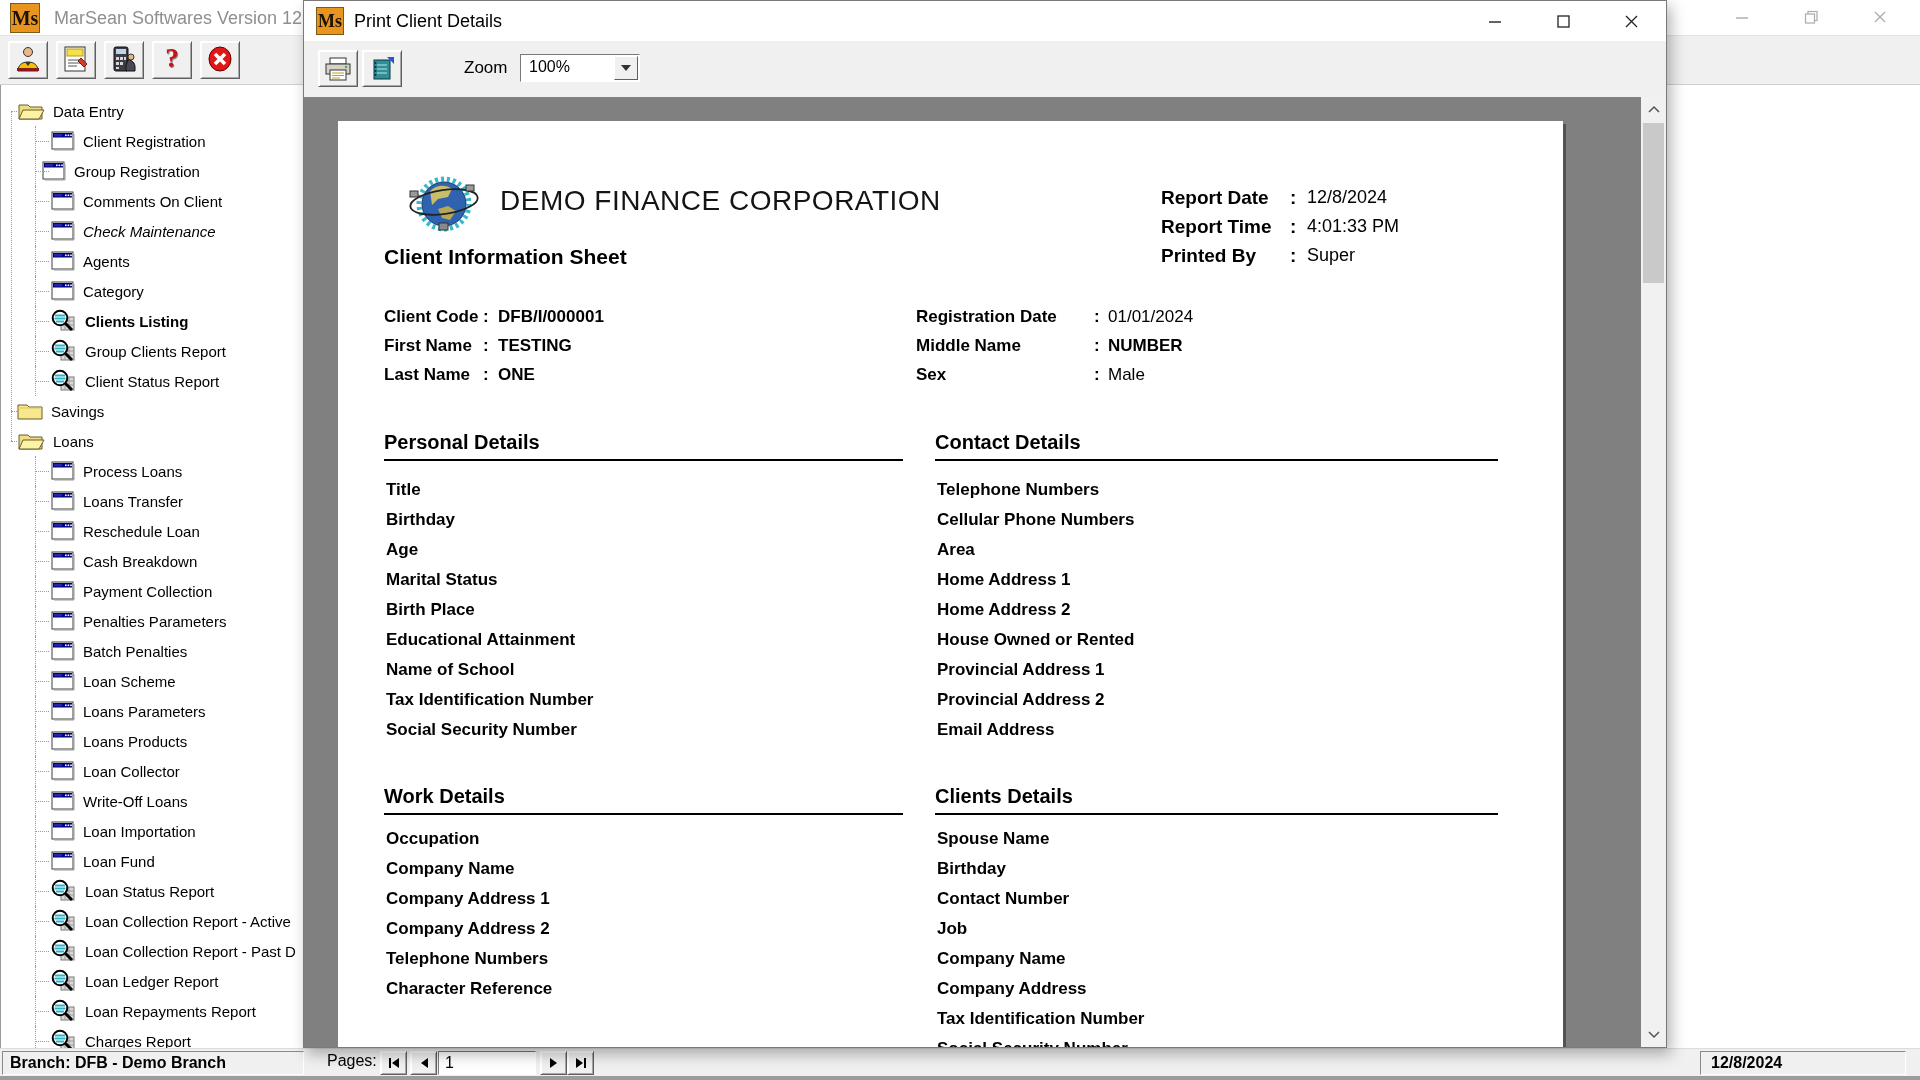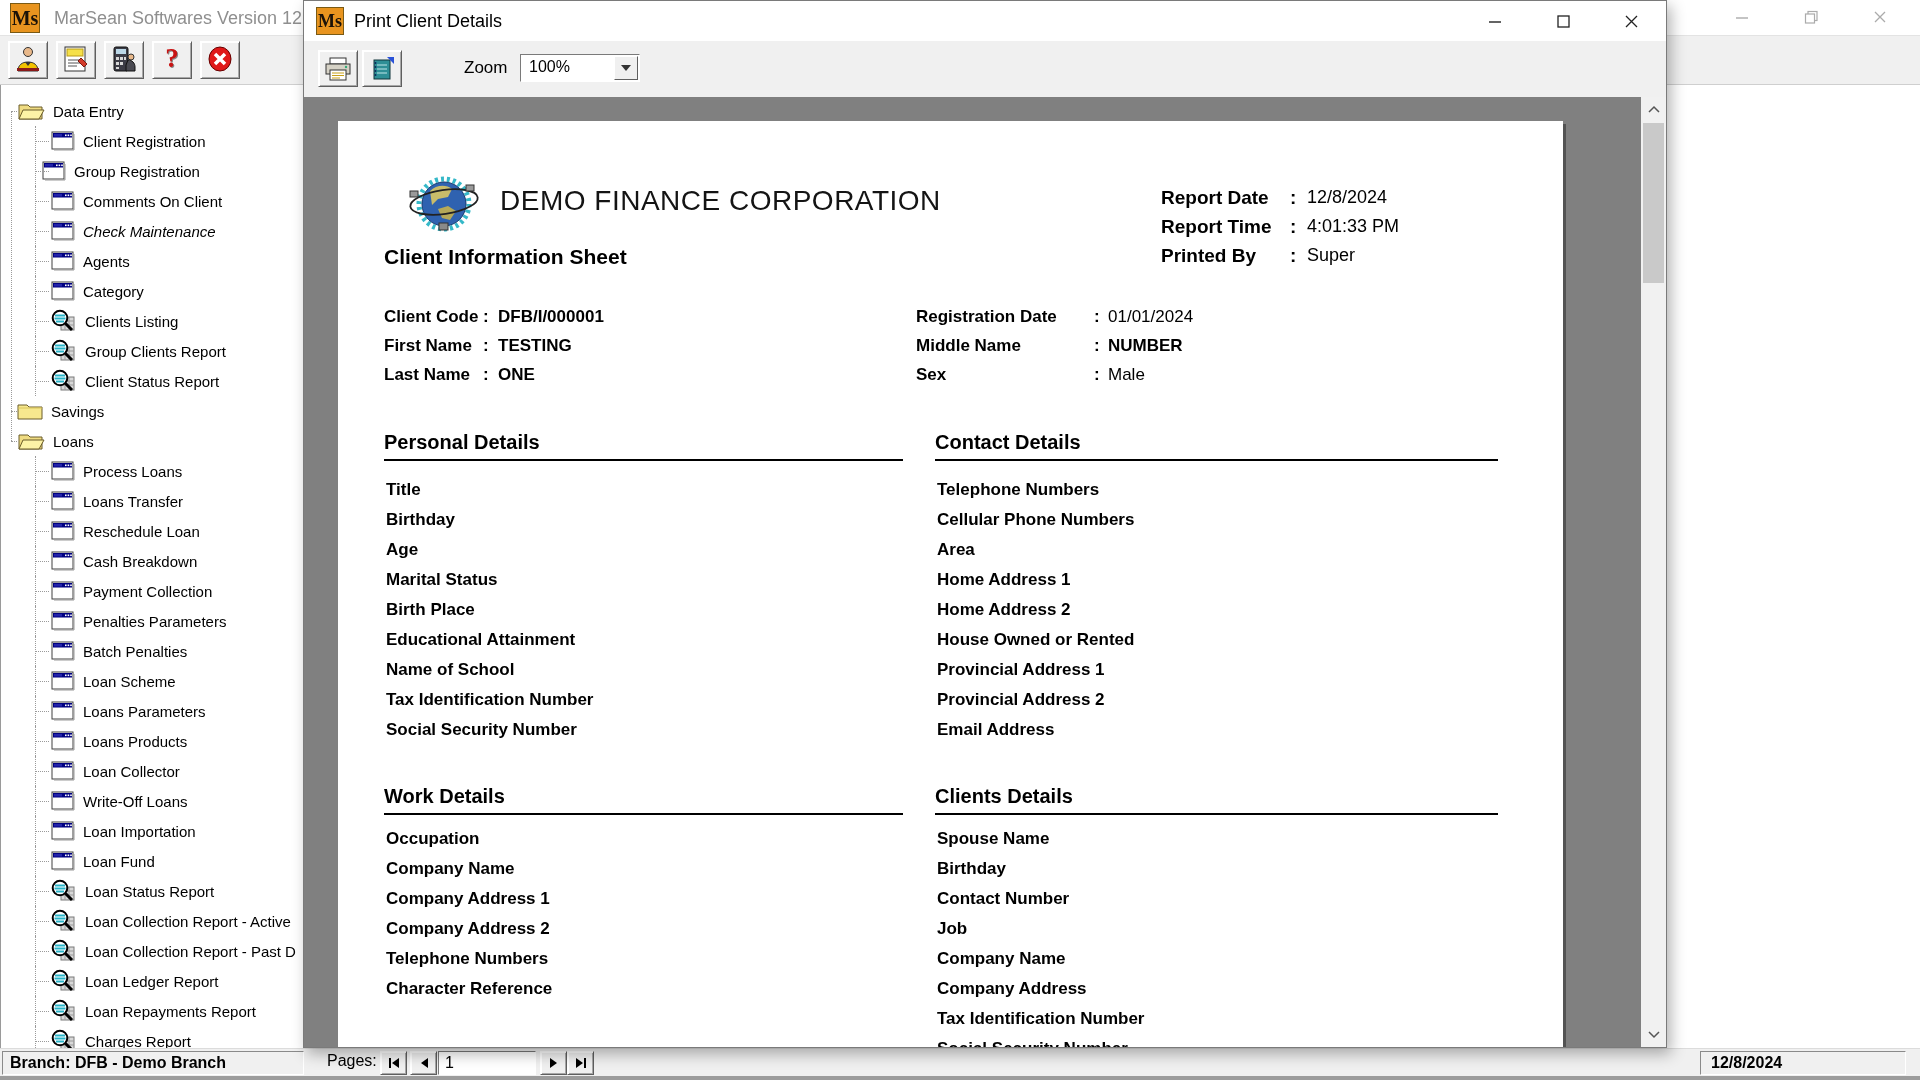--- a/index.html
+++ b/index.html
@@ -260,21 +260,21 @@
               <rect x="3" y="3" width="8" height="2.5" fill="#2222aa"></rect>
               <rect x="14" y="3.5" width="1.6" height="1.6" fill="#fff"></rect>
               <rect x="16.6" y="3.5" width="1.6" height="1.6" fill="#fff"></rect>
               <rect x="19.2" y="3.5" width="1.6" height="1.6" fill="#fff"></rect>
               <line x1="23" y1="3" x2="23" y2="19" stroke="#9a9a9a"></line>
               <line x1="3" y1="19" x2="23" y2="19" stroke="#9a9a9a"></line>
             </svg>
           </span>
           <span class="tree-lbl">Category</span>
         </div>
-        <div class="tree-row l1" style="top: 221px;">
+        <div class="tree-row l1" style="top: 221px; font-weight: bold;">
           <span class="tree-ico">
             <svg width="26" height="24" viewBox="0 0 26 24">
               <rect x="10" y="8" width="13" height="13" fill="#d8d8d8" stroke="#7a7a7a"></rect>
               <line x1="10" y1="12" x2="23" y2="12" stroke="#9a9a9a"></line>
               <line x1="10" y1="16" x2="23" y2="16" stroke="#9a9a9a"></line>
               <line x1="14" y1="8" x2="14" y2="21" stroke="#9a9a9a"></line>
               <line x1="18" y1="8" x2="18" y2="21" stroke="#9a9a9a"></line>
               <line x1="14.5" y1="14.5" x2="21" y2="21" stroke="#000" stroke-width="3"></line>
               <circle cx="9" cy="9" r="7.3" fill="#fff" stroke="#000" stroke-width="2"></circle>
               <line x1="4" y1="6.5" x2="14" y2="6.5" stroke="#2ab4c8" stroke-width="2"></line>

